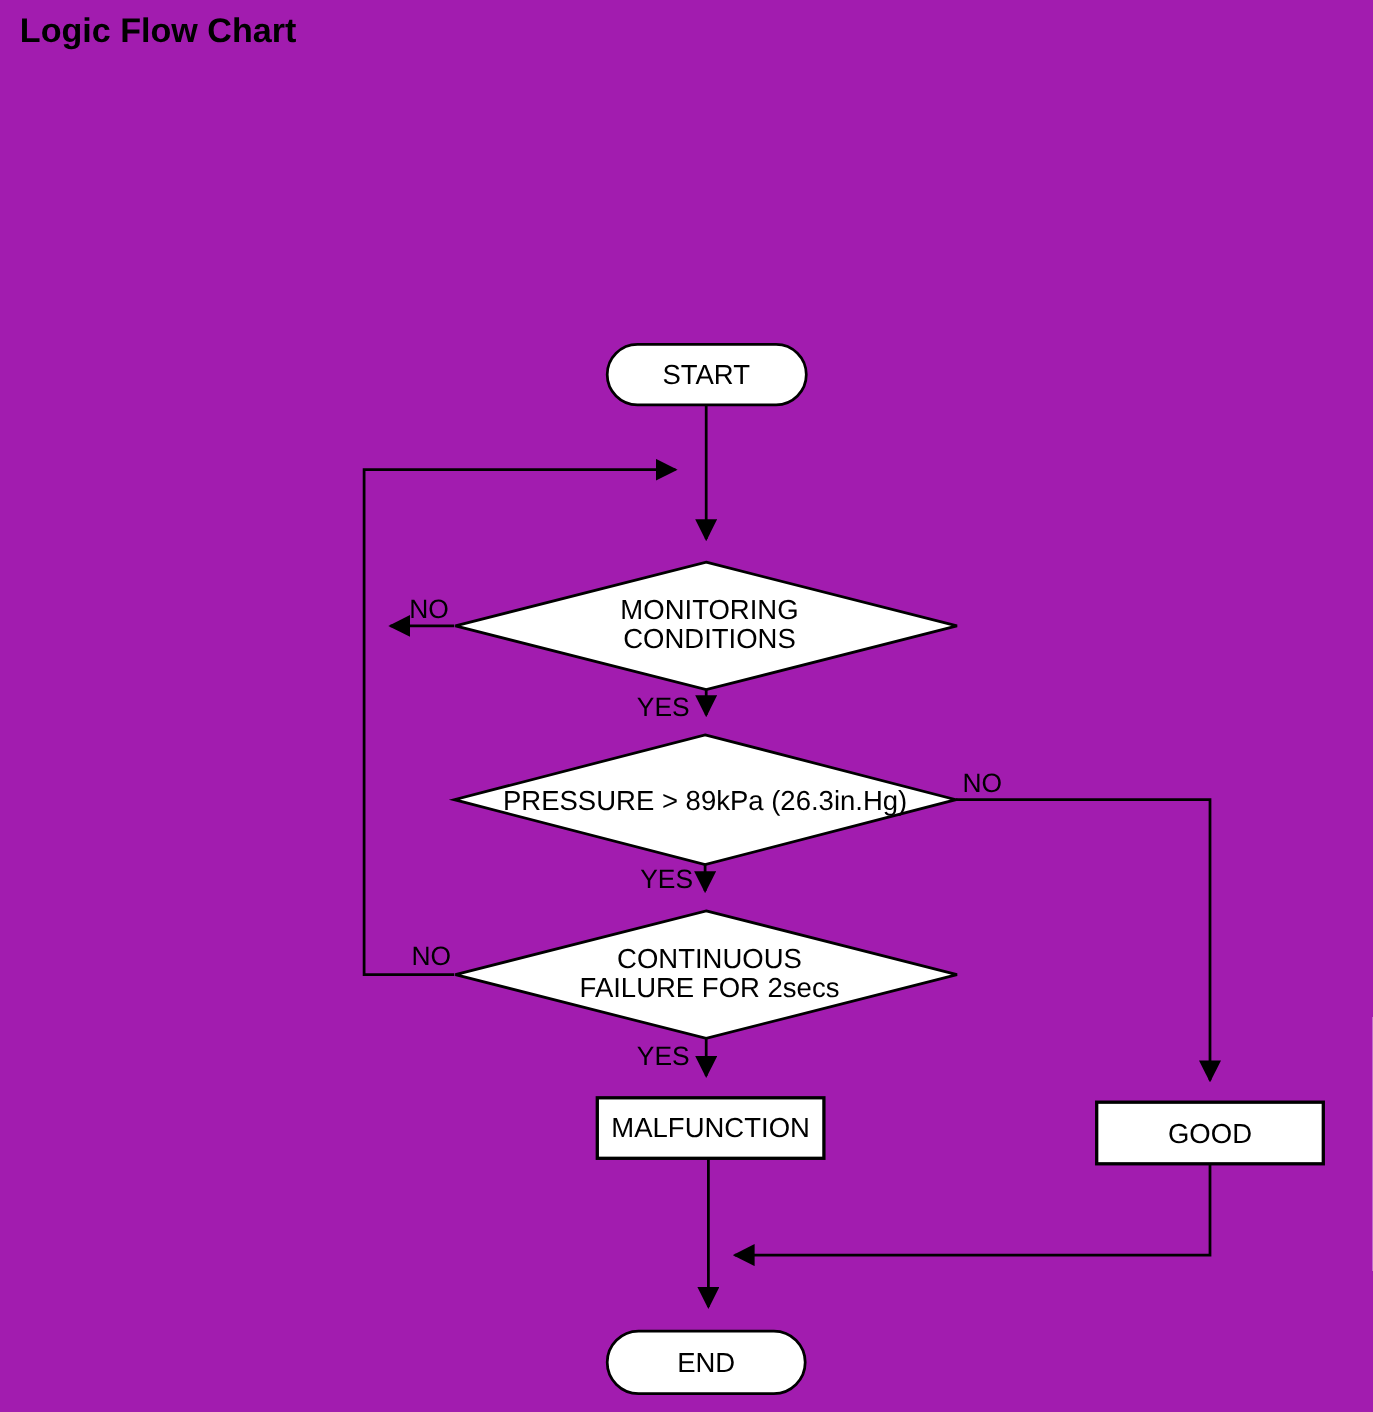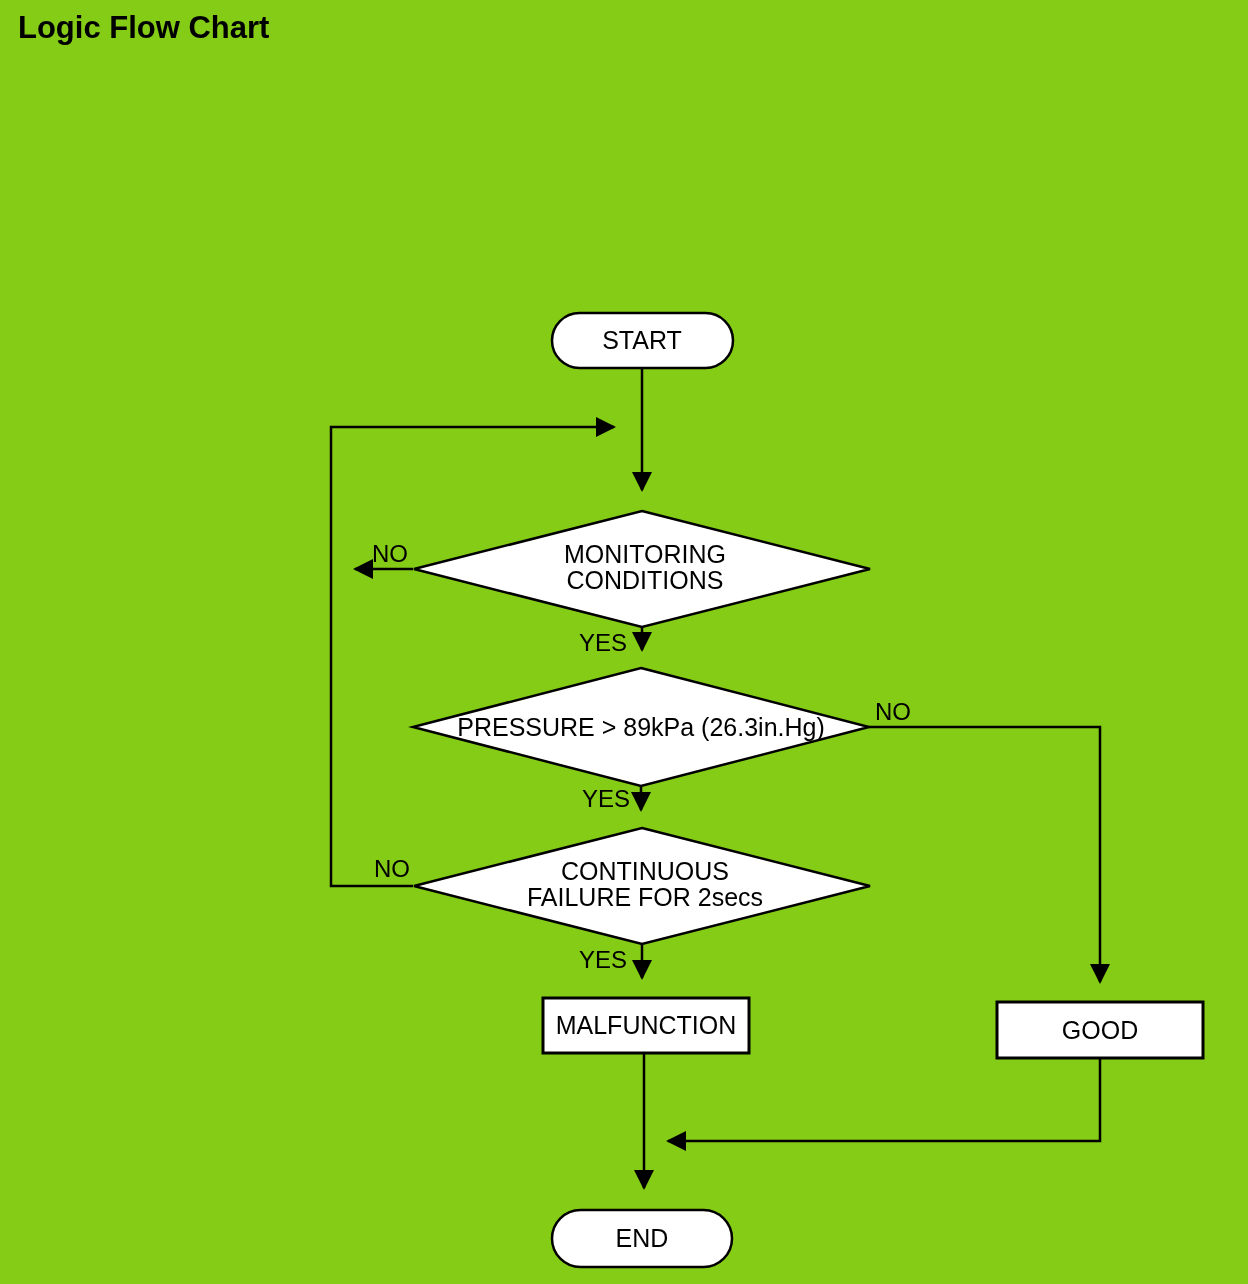--- a/index.html
+++ b/index.html
@@ -4,21 +4,21 @@
 <style>
   html, body {
     margin: 0;
     padding: 0;
     background: #ffffff;
   }
   .page {
     position: relative;
     width: 1248px;
     height: 1284px;
-    background: #84cc16;
+    background: #a21caf;
     font-family: "Liberation Sans", sans-serif;
     overflow: hidden;
   }
   svg { display: block; }
   .node-shape {
     fill: #ffffff;
     stroke: #000000;
     stroke-width: 2.5;
   }
   .process-shape {

